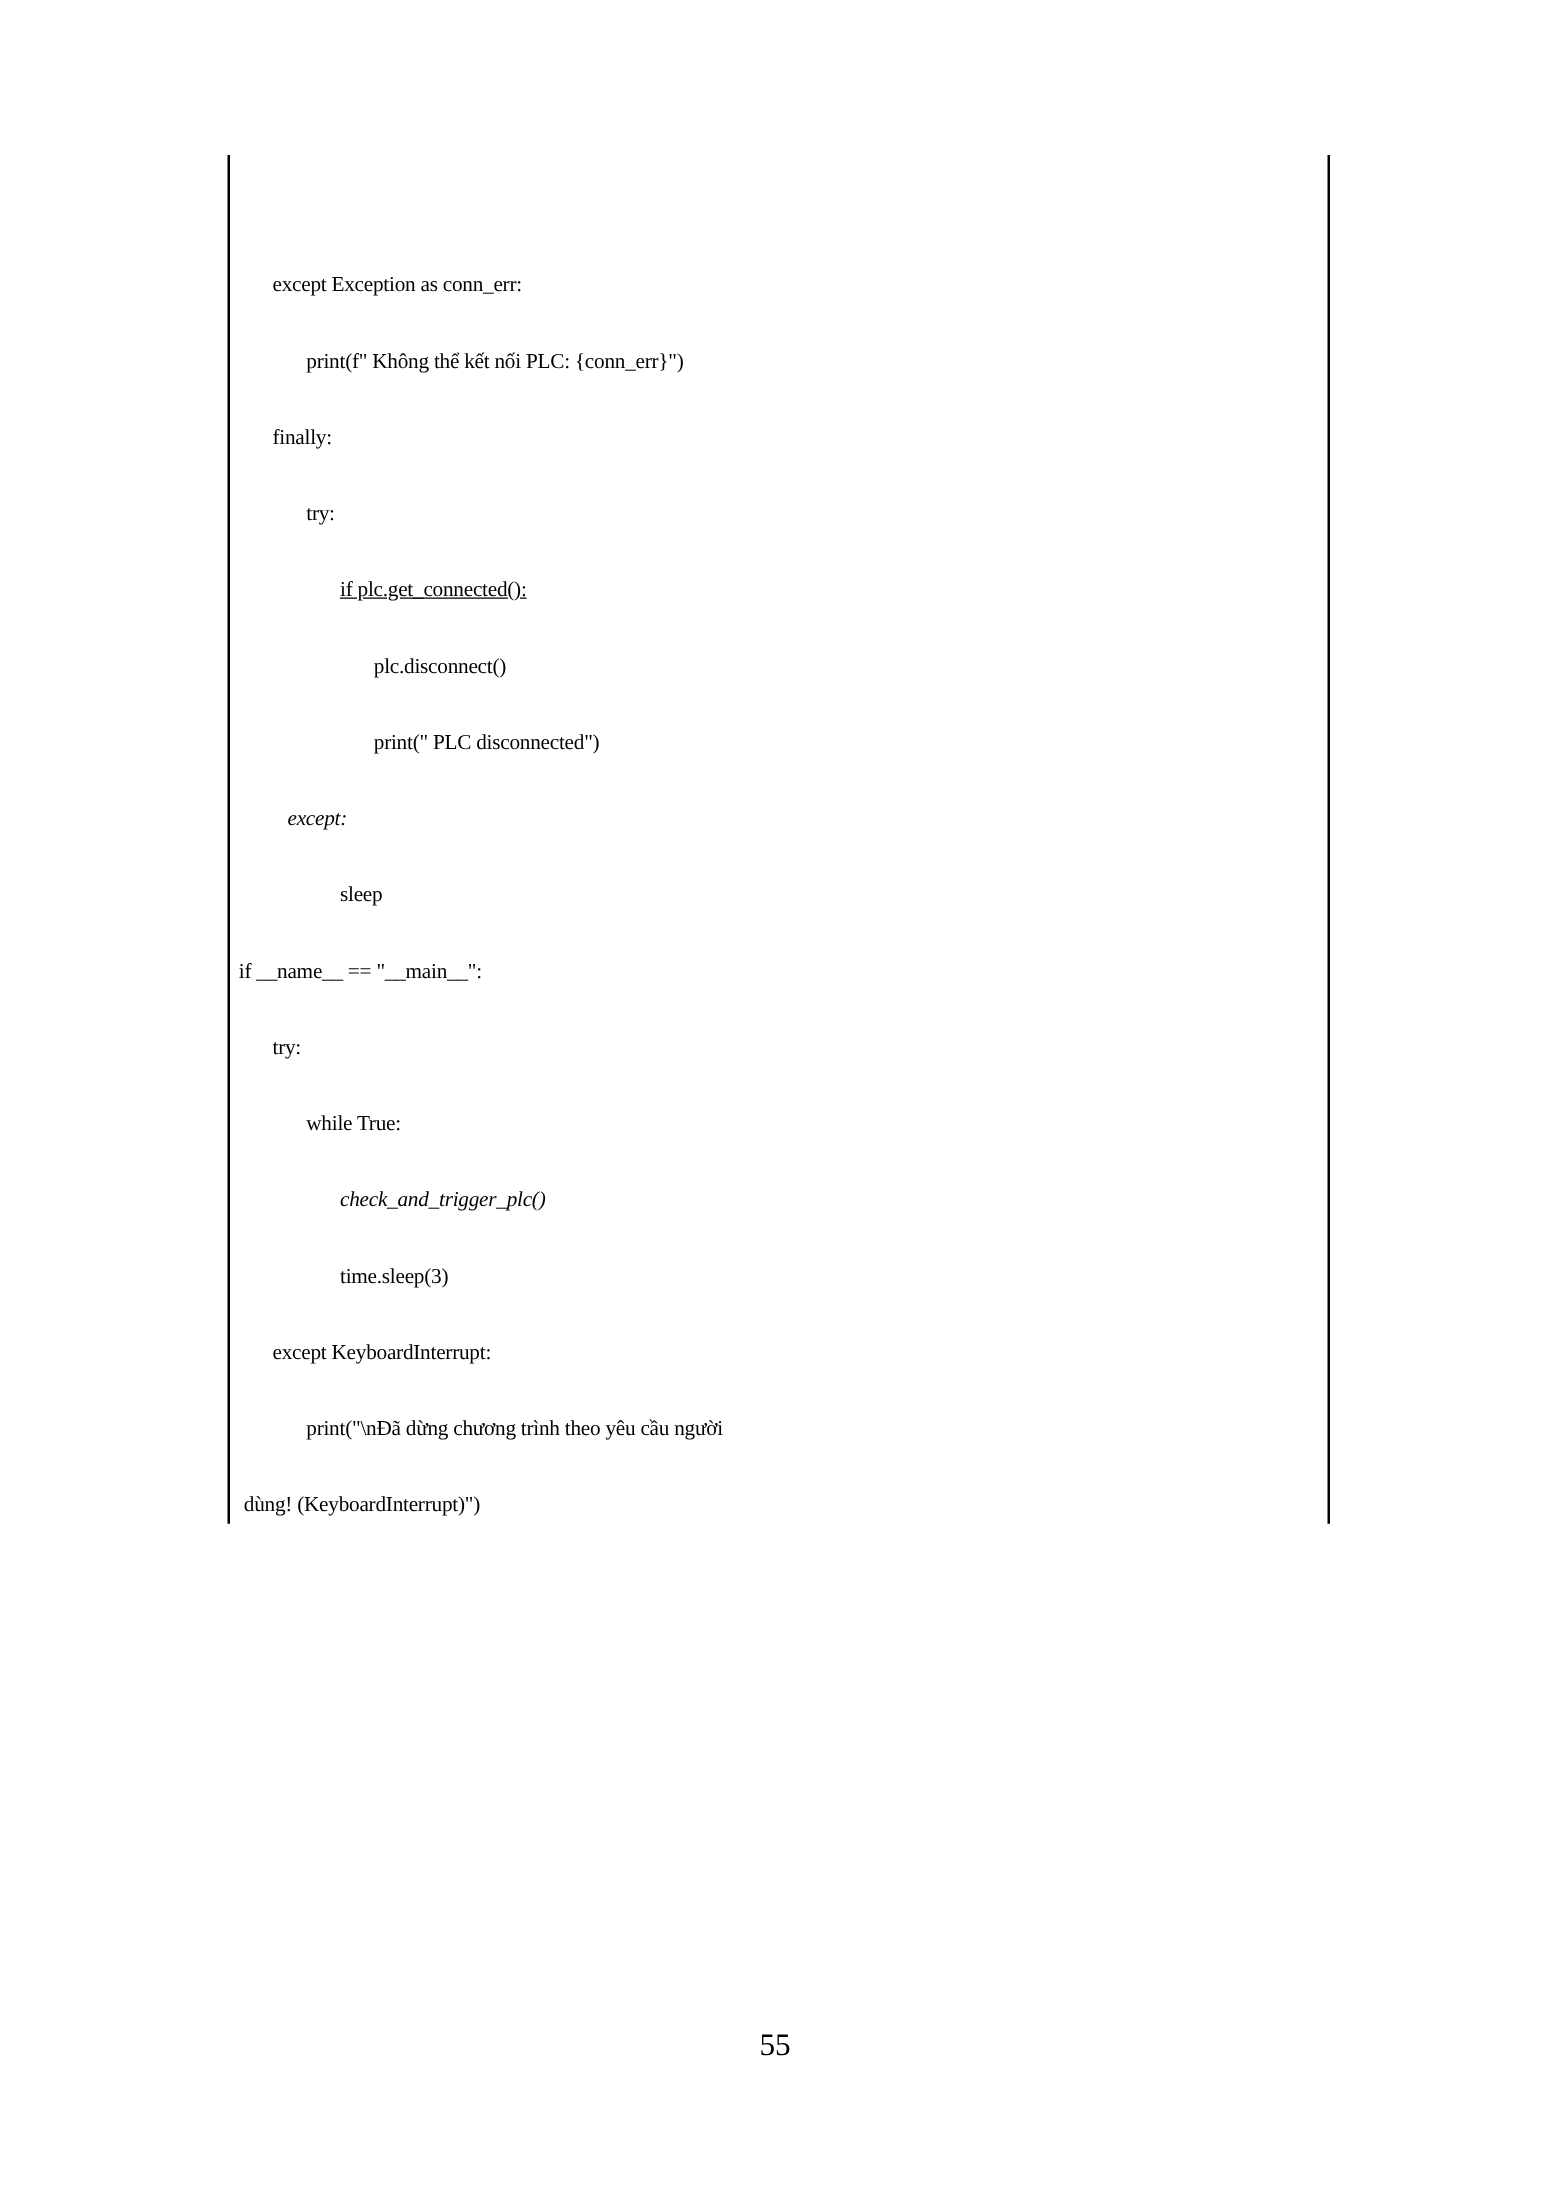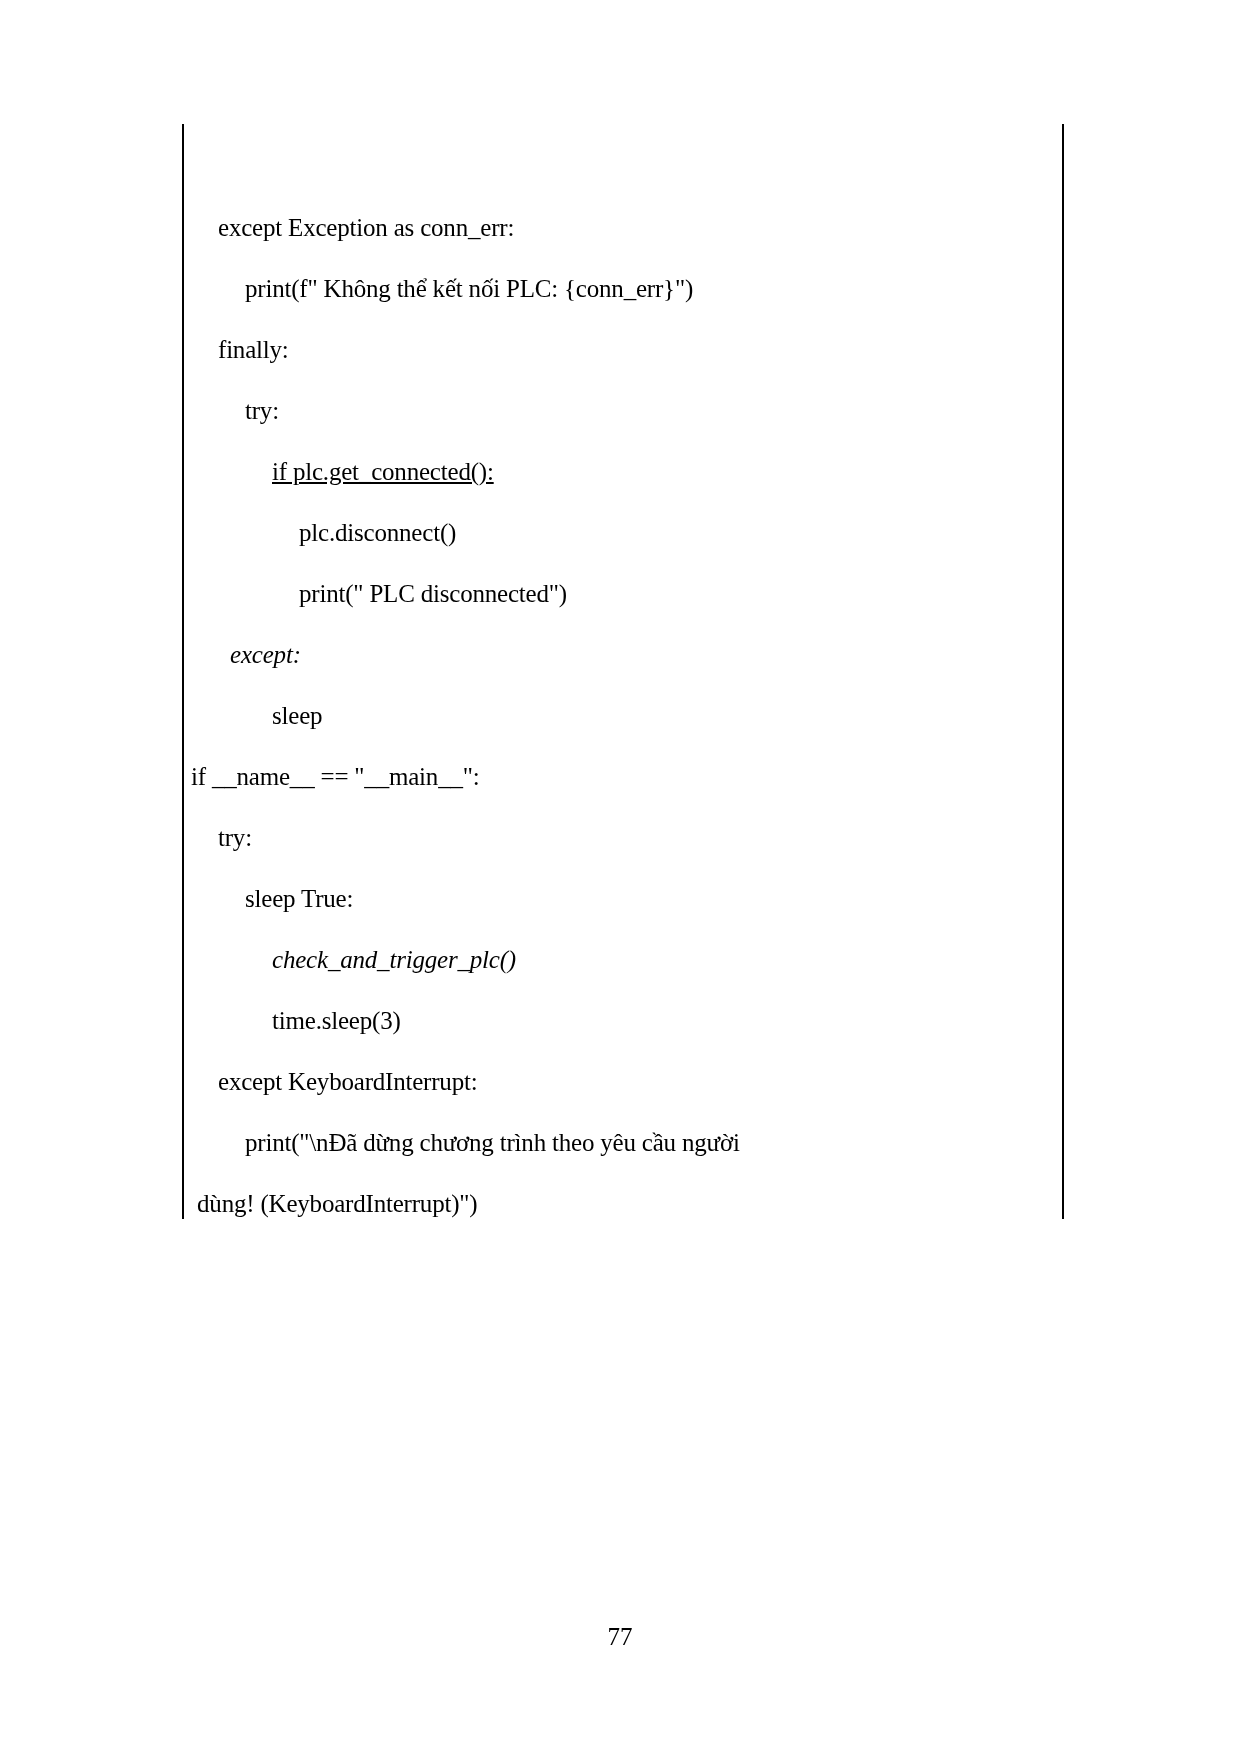--- a/index.html
+++ b/index.html
@@ -20,21 +20,21 @@
       left: 182px;
       top: 124px;
       width: 882px;
       height: 1095px;
       border-left: 2px solid #000;
       border-right: 2px solid #000;
       box-sizing: border-box;
     }
     .code-line {
       position: absolute;
-      font-size: 25px;
+      font-size: 17px;
       line-height: 30px;
       white-space: pre;
       letter-spacing: -0.2px;
     }
     .page-number {
       position: absolute;
       left: 0;
       width: 1240px;
       top: 1622px;
       text-align: center;
@@ -50,21 +50,21 @@
   <div class="code-line" style="left:61px; top:150px;">print(f" Không thể kết nối PLC: {conn_err}")</div>
   <div class="code-line" style="left:34px; top:211px;">finally:</div>
   <div class="code-line" style="left:61px; top:272px;">try:</div>
   <div class="code-line" style="left:88px; top:333px;text-decoration:underline;">if plc.get_connected():</div>
   <div class="code-line" style="left:115px; top:394px;">plc.disconnect()</div>
   <div class="code-line" style="left:115px; top:455px;">print(" PLC disconnected")</div>
   <div class="code-line" style="left:46px; top:516px;font-style:italic;">except:</div>
   <div class="code-line" style="left:88px; top:577px;">sleep</div>
   <div class="code-line" style="left:7px; top:638px;">if __name__ == "__main__":</div>
   <div class="code-line" style="left:34px; top:699px;">try:</div>
-  <div class="code-line" style="left:61px; top:760px;">sleep True:</div>
+  <div class="code-line" style="left:61px; top:760px;">while True:</div>
   <div class="code-line" style="left:88px; top:821px;font-style:italic;">check_and_trigger_plc()</div>
   <div class="code-line" style="left:88px; top:882px;">time.sleep(3)</div>
   <div class="code-line" style="left:34px; top:943px;">except KeyboardInterrupt:</div>
   <div class="code-line" style="left:61px; top:1004px;">print("\nĐã dừng chương trình theo yêu cầu người</div>
   <div class="code-line" style="left:7px; top:1065px;"> dùng! (KeyboardInterrupt)")</div>
 </div>
 
-<div class="page-number">77</div>
+<div class="page-number">55</div>
 
 </body></html>

